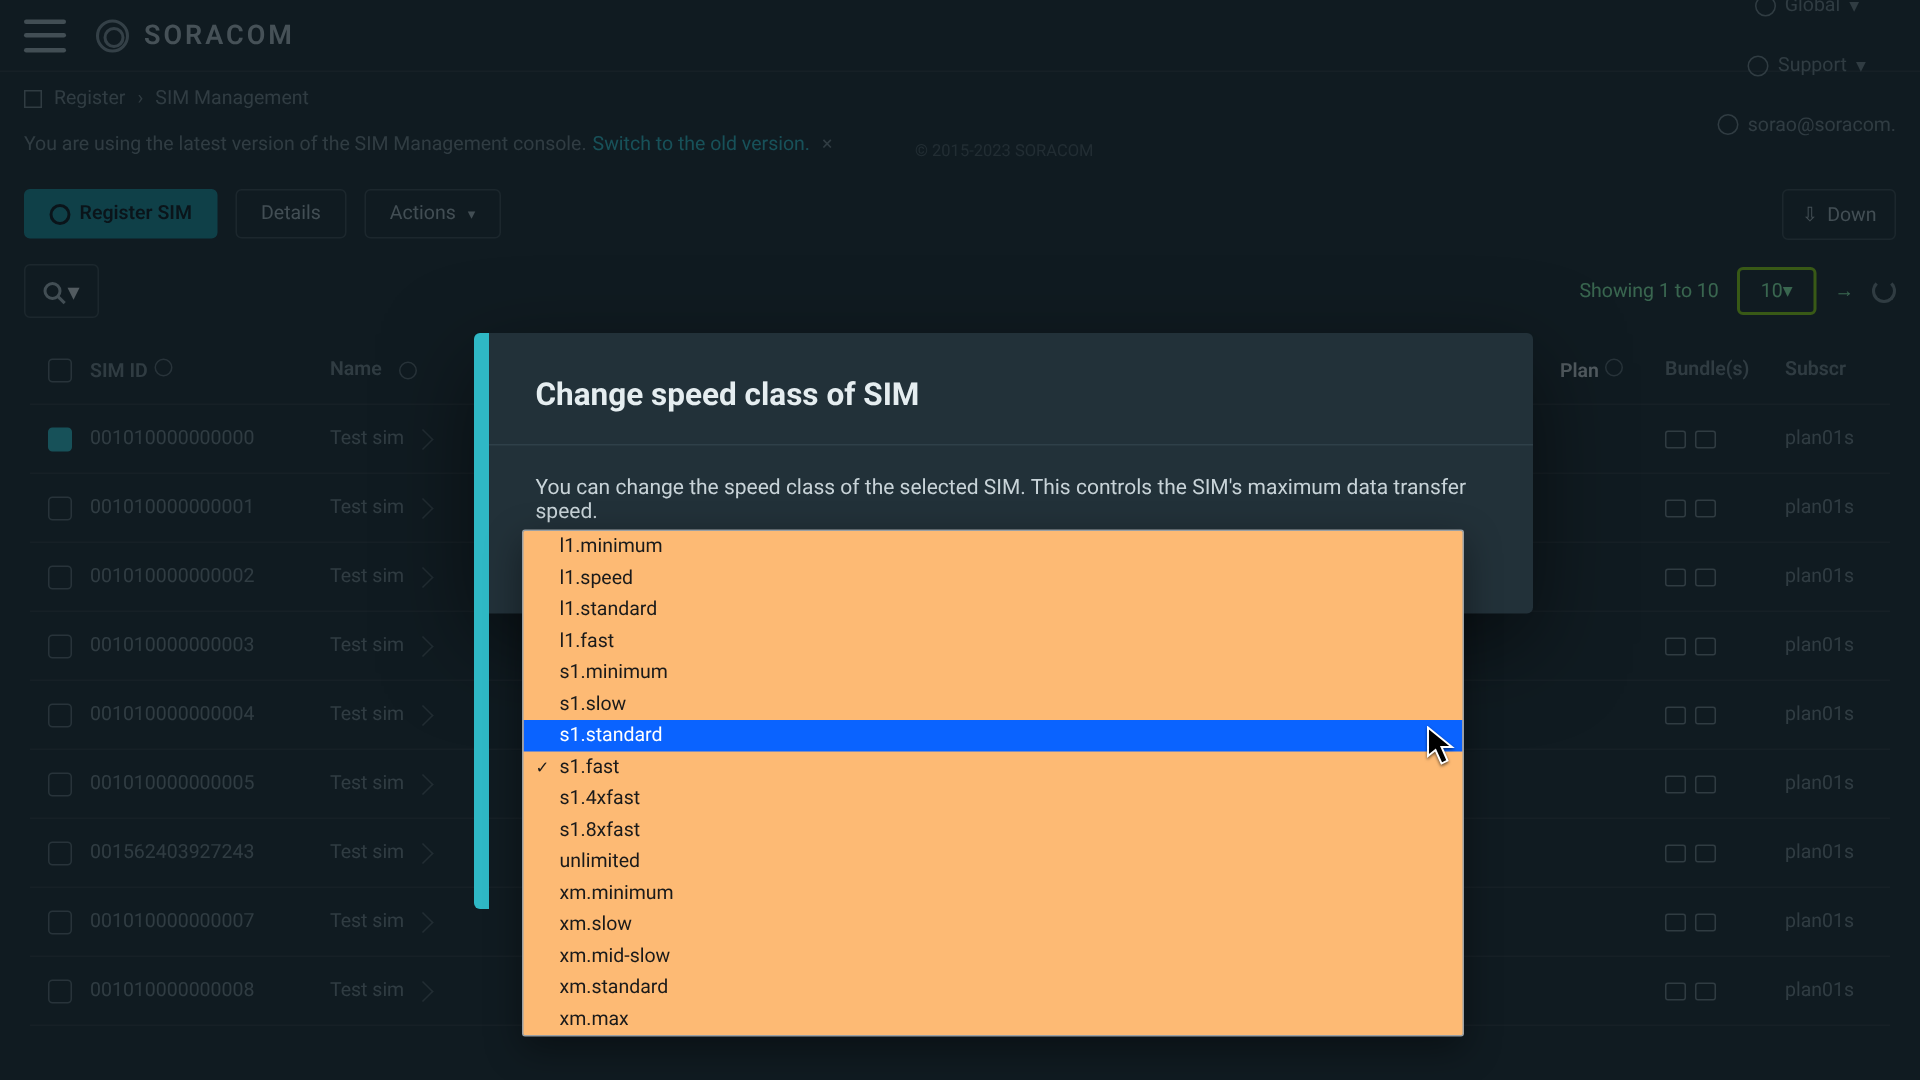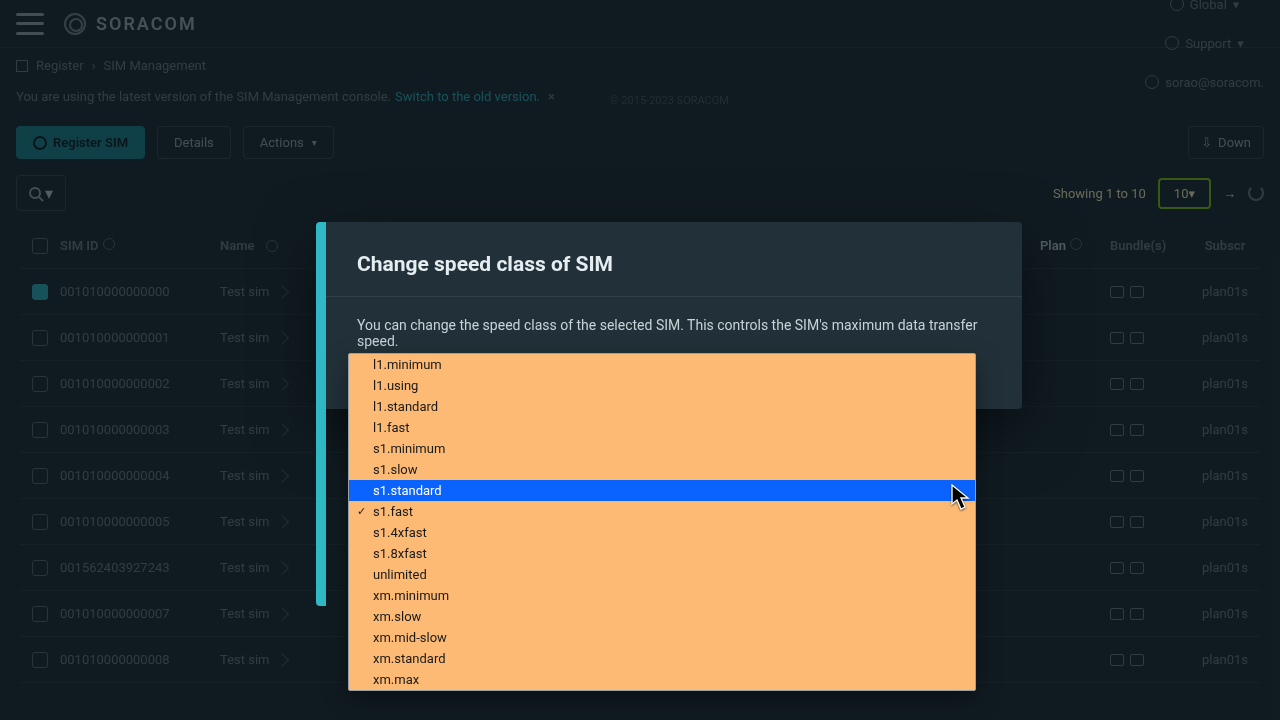--- a/index.html
+++ b/index.html
@@ -33,40 +33,40 @@
   .btn-primary .plus-icon { width:14px; height:14px; border:2px solid #0d1a20; border-radius:50%; position:relative; }
   .btn .chev { font-size:10px; margin-left:2px; }
   .toolbar-right { margin-left:auto; display:flex; align-items:center; gap:12px; }
   .btn-download { border:1px solid #3a4a52; padding:8px 12px; border-radius:4px; display:flex; align-items:center; gap:6px; font-size:13px; color:#9fb0b8; }
   
   
   .filterrow { padding: 0 16px 12px; display:flex; align-items:center; }
   .filter-btn { width:50px; height:36px; border:1px solid #3a4a52; border-radius:4px; display:flex; align-items:center; justify-content:center; gap:4px; }
   .search-icon { width:12px; height:12px; border:2px solid #9fb0b8; border-radius:50%; position:relative; }
   .search-icon::after { content:""; position:absolute; width:6px; height:2px; background:#9fb0b8; bottom:-3px; right:-5px; transform:rotate(45deg); }
-  .pag { margin-left:auto; display:flex; align-items:center; gap:12px; font-size:13px; color:#fef9c3; }
+  .pag { margin-left:auto; display:flex; align-items:center; gap:12px; font-size:13px; color:#86efac; }
   .page-select { border:2px solid #84cc16; padding:6px 14px; border-radius:4px; display:flex; align-items:center; }
   .refresh-icon { width:16px; height:16px; border:2px solid #6f8189; border-radius:50%; border-top-color:transparent; }
   
   
   .table { padding: 0 20px; }
   .thead, .trow { display:flex; align-items:center; height:46px; border-bottom:1px solid #2a3940; font-size:13px; }
   .thead { color:#c8d3d8; font-weight:600; }
   .cell-check { width:40px; display:flex; justify-content:center; }
   .checkbox { width:16px; height:16px; border:1.5px solid #5a6b73; border-radius:3px; }
   .checkbox.checked { background:#2fb8c5; border-color:#2fb8c5; }
   .cell-sim { width:160px; color:#6f8189; }
   .cell-name { width:120px; color:#6f8189; display:flex; gap:8px; align-items:center; }
   .edit-icon { width:10px; height:10px; border-bottom:1.5px solid #4a5a62; border-right:1.5px solid #4a5a62; transform:rotate(-45deg); }
   .cell-gap { flex:1; }
   .cell-area { width:90px; color:#6f8189; }
   .cell-plan { width:70px; color:#c8d3d8; }
   .cell-bundle { width:80px; display:flex; gap:6px; color:#6f8189; }
   .bundle-icon { width:14px; height:12px; border:1.5px solid #6f8189; border-radius:2px; }
-  .cell-sub { width:70px; color:#6f8189;text-align:center; }
+  .cell-sub { width:70px; color:#6f8189; }
   .info-icon { width:12px; height:12px; border:1.5px solid #5a6b73; border-radius:50%; display:inline-block; margin-left:4px; }
   
   
   .overlay { position:absolute; inset:0; background:rgba(10,18,22,0.62); }
   
   
   .modal { position:absolute; left:305px; top:222px; width:705px; background:#223139; border-radius:4px; color:#c8d3d8; box-shadow:0 20px 60px rgba(0,0,0,0.5);margin-left:12px; }
   .modal-accent { position:absolute; left:-1px; top:0; width:10px; height:384px; background:#2fb8c5; border-radius:4px 0 0 4px; }
   .modal-header { padding:30px 40px 20px; border-bottom:1px solid #2f4049; }
   .modal-header h2 { font-size:21px; font-weight:700; color:#e5edf0; }
@@ -331,21 +331,21 @@
   <div class="modal-header">
     <h2>Change speed class of SIM</h2>
   </div>
   <div class="modal-body">
     <p>You can change the speed class of the selected SIM. This controls the SIM's maximum data transfer speed.</p>
   </div>
 </div>
 
 <div class="dropdown" id="dropdown">
     <div class="opt">l1.minimum</div>
-    <div class="opt">l1.using</div>
+    <div class="opt">l1.speed</div>
     <div class="opt">l1.standard</div>
     <div class="opt">l1.fast</div>
     <div class="opt">s1.minimum</div>
     <div class="opt">s1.slow</div>
     <div class="opt highlight">s1.standard</div>
     <div class="opt current">s1.fast</div>
     <div class="opt">s1.4xfast</div>
     <div class="opt">s1.8xfast</div>
     <div class="opt">unlimited</div>
     <div class="opt">xm.minimum</div>

